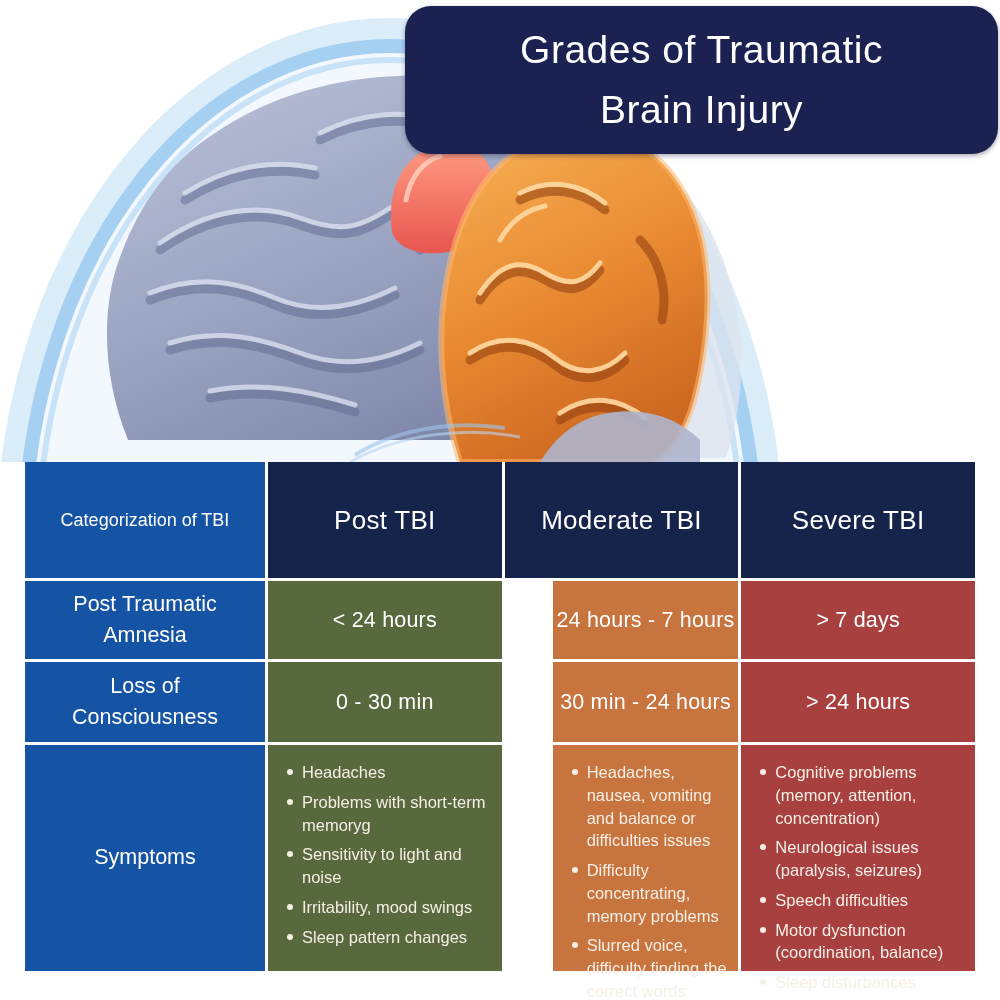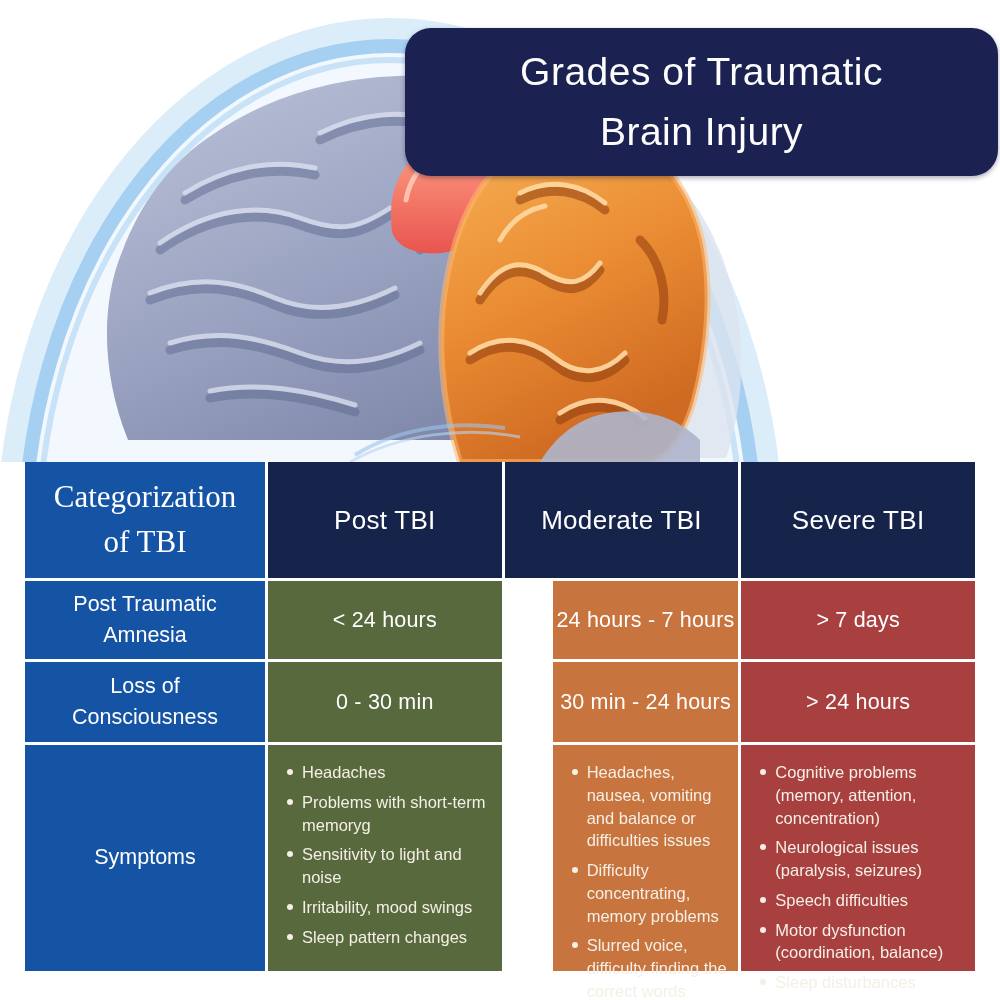--- a/index.html
+++ b/index.html
@@ -8,40 +8,39 @@
 
   
   .brain-wrap { position:absolute; left:0; top:0; width:790px; height:462px; z-index:1; }
 
   
   .title-box {
     position:absolute; left:405px; right:2px; top:6px; height:148px; z-index:3;
     background:#1b2151; border-radius:26px;
     display:flex; flex-direction:column; align-items:center; justify-content:center;
     box-shadow:0 2px 5px rgba(10,14,45,.35);
-    margin-top:22px;
   }
   .title-line { color:#fdfdfd; font-size:39px; font-weight:500; letter-spacing:.5px; line-height:60px; text-align:center; }
 
   
   .tbi-table {
     position:absolute; left:25px; top:462px; width:950px; z-index:2;
     display:grid;
     grid-template-columns:240px 1fr 1fr 1fr;
     grid-template-rows:116px 78px 80px 226px;
     gap:3px;
   }
   .cell { display:flex; align-items:center; justify-content:center; text-align:center; color:#ffffff; }
   .cell.blue   { background:#1553a4; }
   .cell.navy   { background:#16234a; }
   .cell.green  { background:#57693d; }
   .cell.orange { background:#c8743e;margin-left:48px; }
   .cell.red    { background:#a84040; }
 
-  .head-label { font-size:31px; line-height:1.45; padding:0 14px;font-family:Liberation Serif, serif; }
+  .head-label { font-size:18px; line-height:1.45; padding:0 14px; }
   .head-col   { font-size:26px; letter-spacing:.3px; }
   .row-label  { font-size:21.5px; line-height:1.45; padding:0 10px; }
   .row-value  { font-size:21.5px; letter-spacing:.2px; }
 
   .cell.symptoms { align-items:flex-start; justify-content:flex-start; text-align:left; padding:16px 10px 14px 12px; }
   .symptom-list { list-style:none; padding-left:22px; color:#f5efe6; font-size:16.5px; line-height:1.38; }
   .symptom-list li { position:relative; margin-bottom:7px; }
   .symptom-list li::before {
     content:""; position:absolute; left:-15px; top:8px;
     width:6px; height:6px; border-radius:50%; background:#f5efe6;

